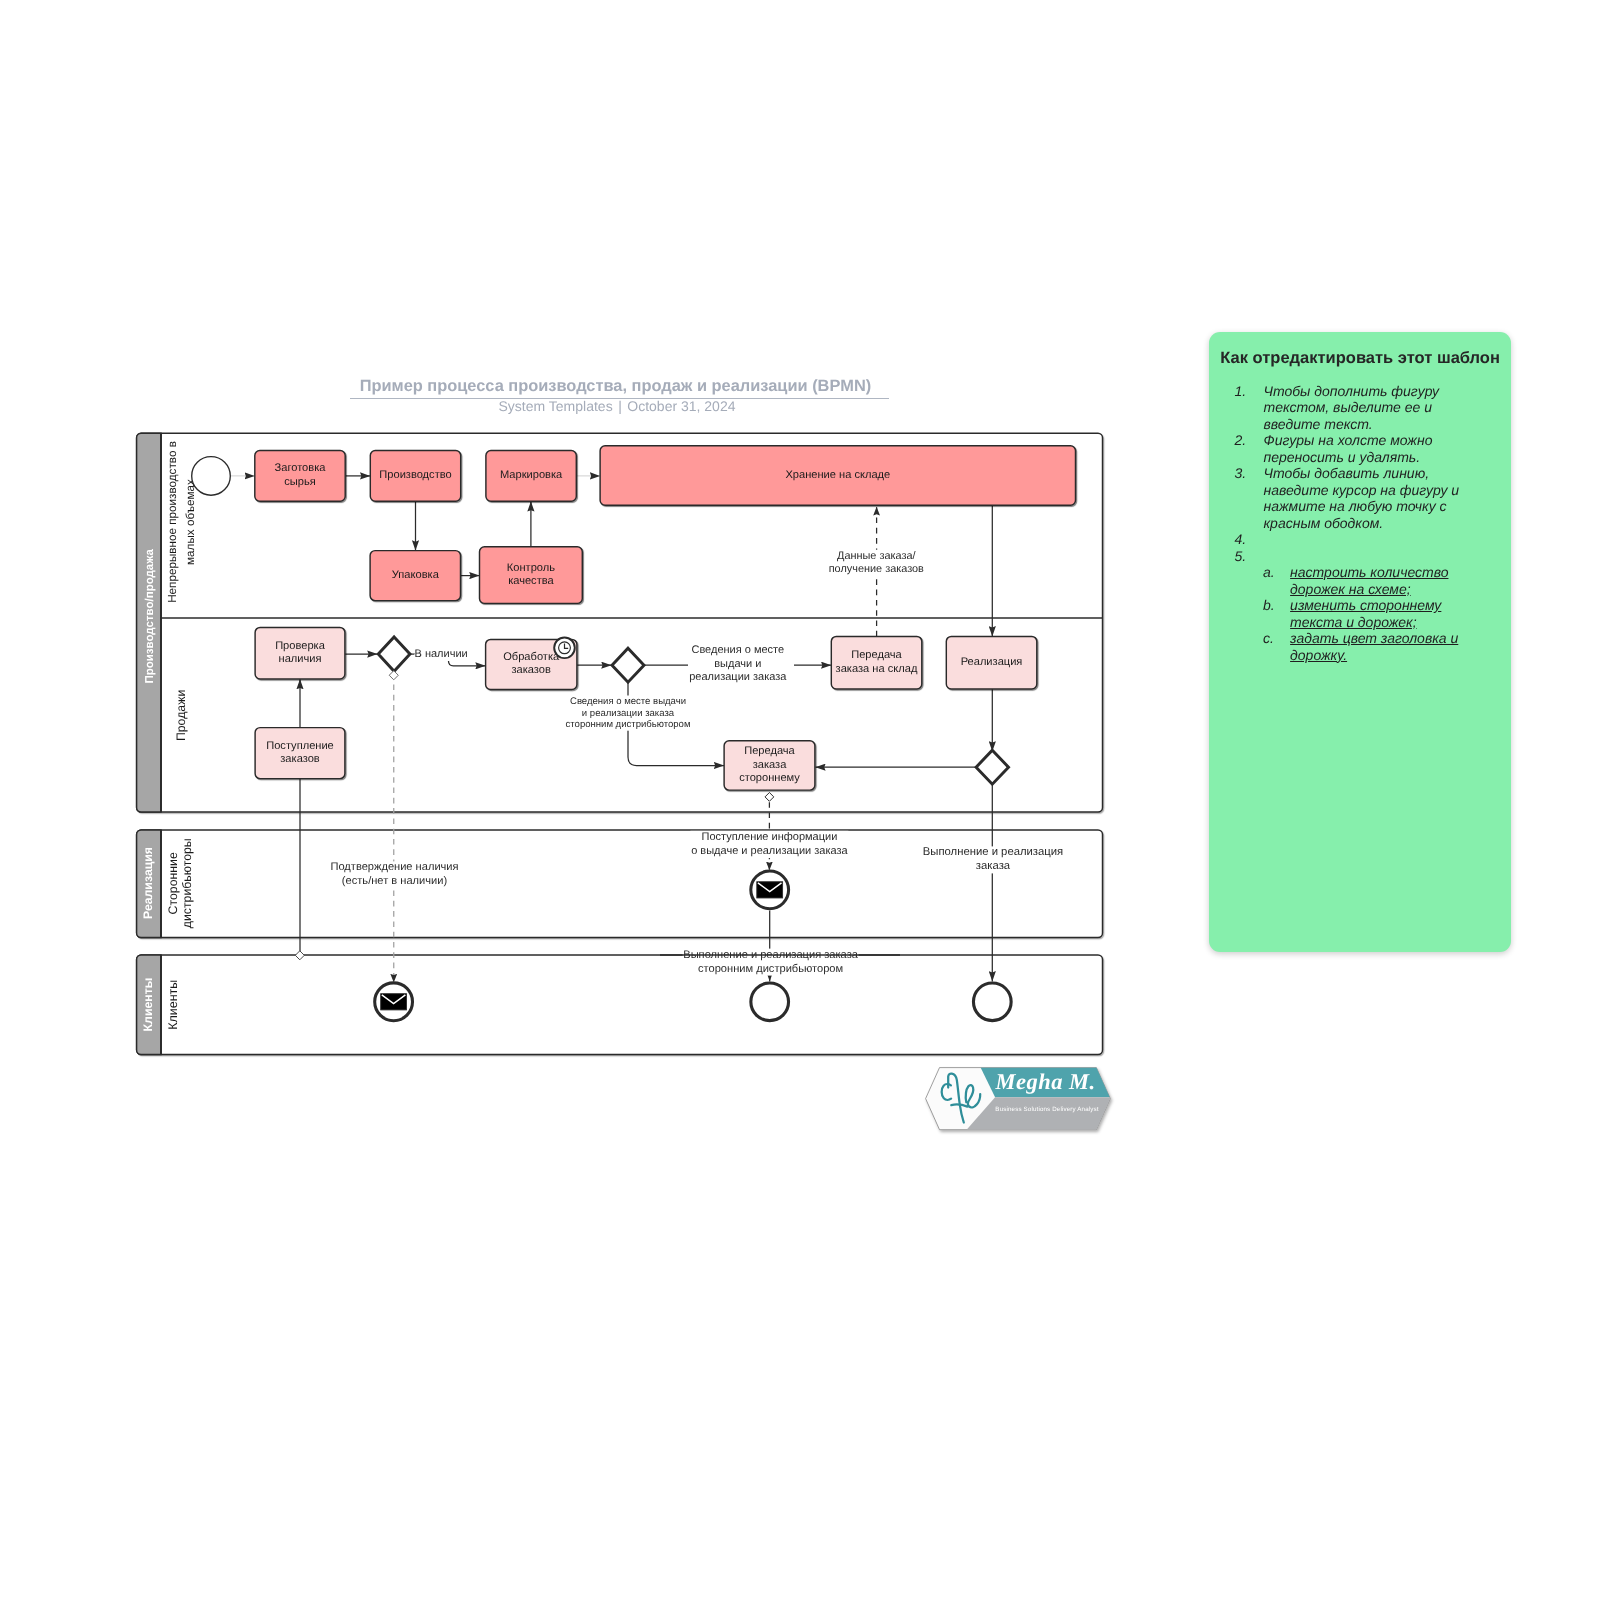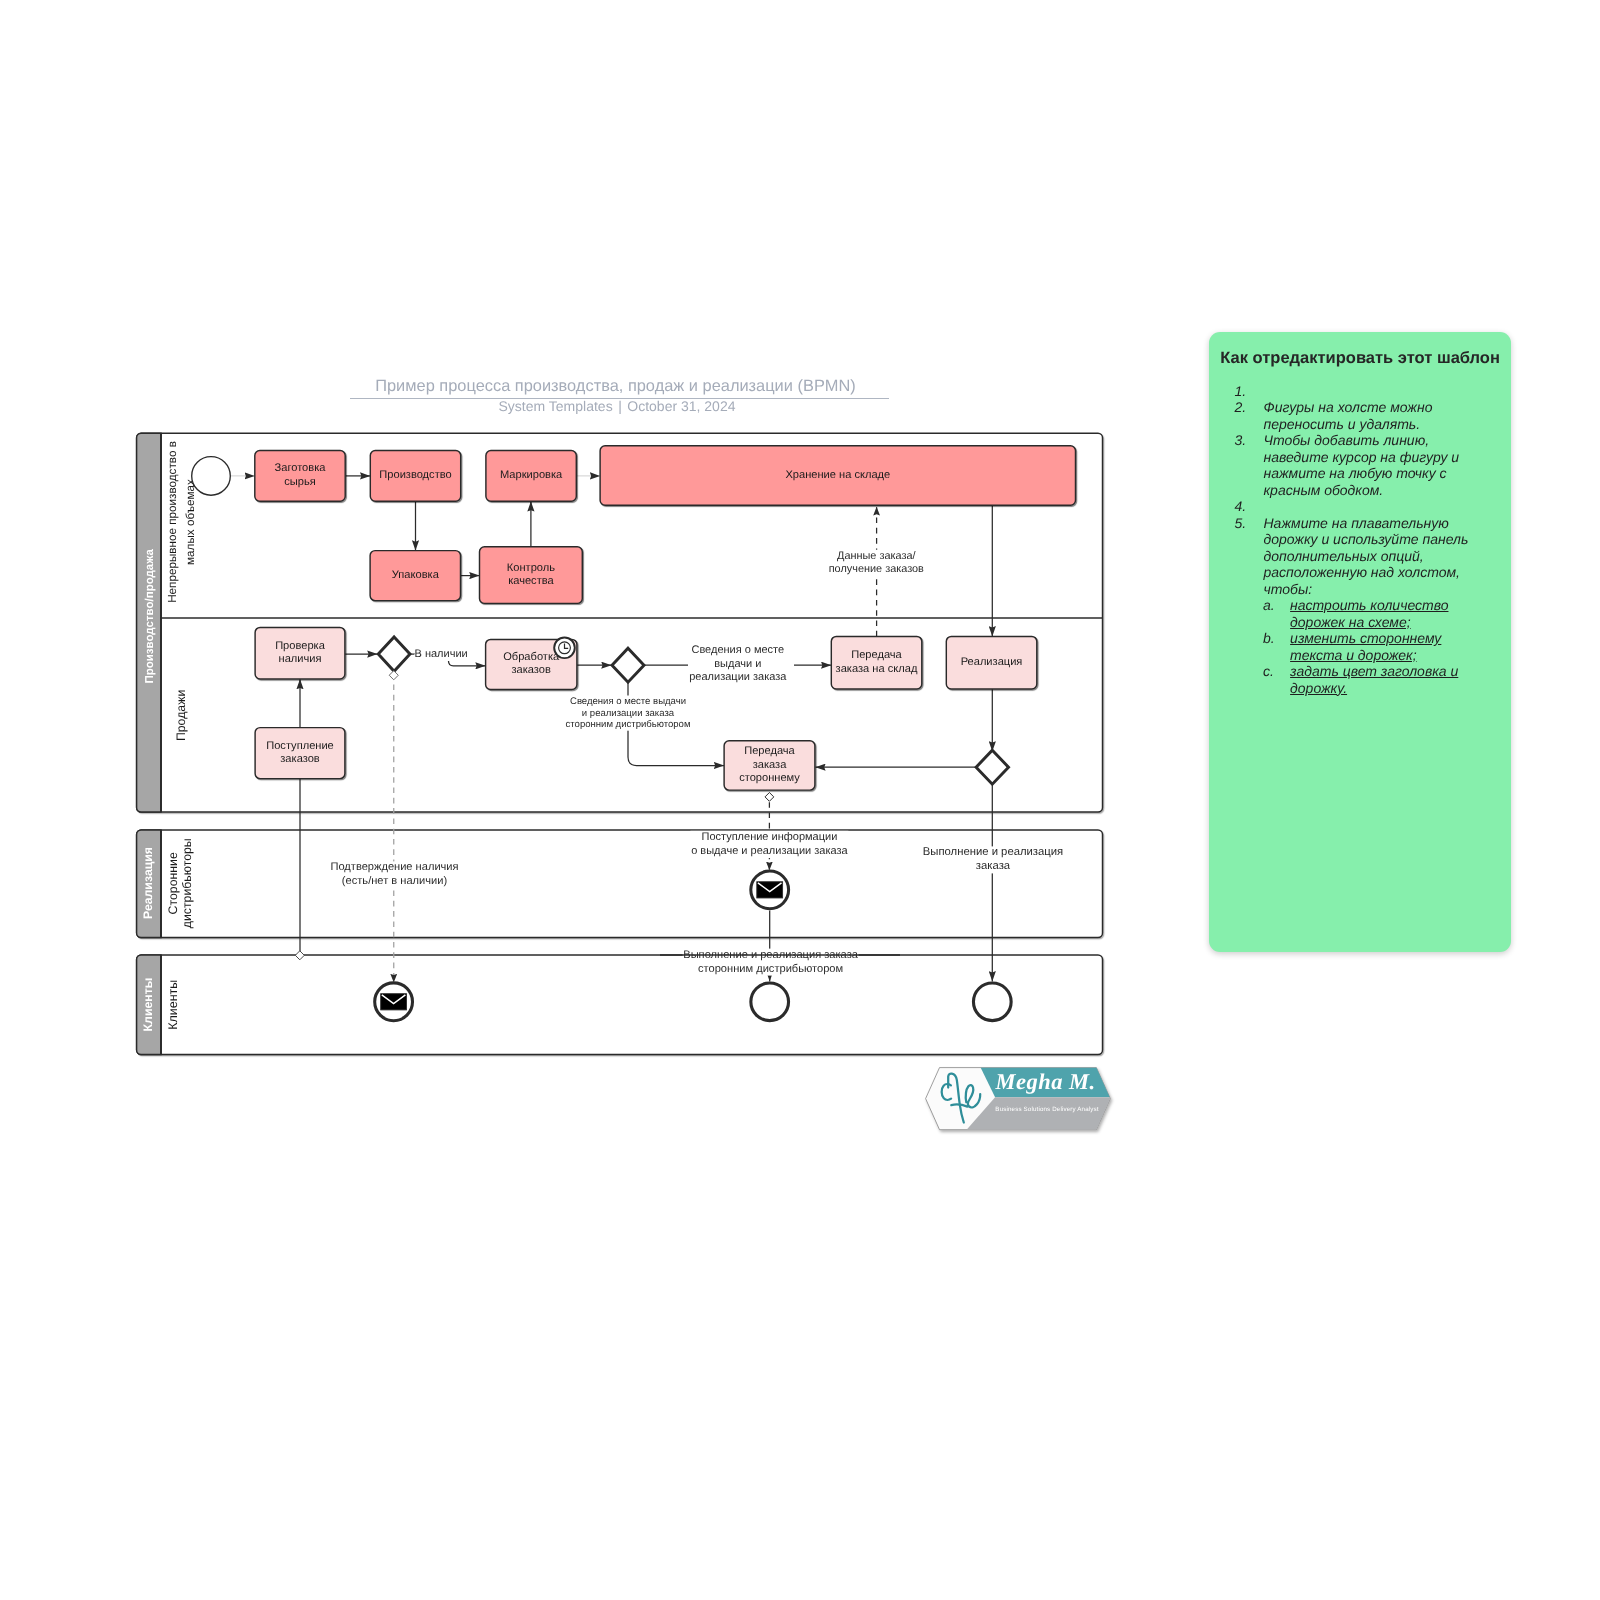--- a/index.html
+++ b/index.html
@@ -3,21 +3,21 @@
 <meta charset="utf-8">
 <title>BPMN</title>
 <style>
   html,body{margin:0;padding:0;}
   *{-webkit-font-smoothing:antialiased;text-rendering:geometricPrecision;}
   body{width:1600px;height:1600px;background:#ffffff;
        font-family:"Liberation Sans",sans-serif;overflow:hidden;}
   #root{position:relative;width:1600px;height:1600px;}
   svg{display:block;position:absolute;left:0;top:0;}
   .doc-title{position:absolute;left:346px;top:377.2px;width:539px;text-align:center;
-      font-size:16.4px;font-weight:normal;color:#A5ACB9;white-space:nowrap;line-height:19px;}
+      font-size:16.4px;font-weight:bold;color:#A5ACB9;white-space:nowrap;line-height:19px;}
   .doc-rule{position:absolute;left:350px;top:397.6px;width:539px;height:1px;background:#AFB6C2;}
   .doc-sub{position:absolute;left:347.5px;top:401.4px;width:539px;text-align:center;
       font-size:14px;color:#A5ACB9;line-height:11px;}
   .doc-sub span.sep{margin:0 5.5px;}
   .help{position:absolute;left:1209px;top:332px;width:302px;height:620px;
       background:#86efac;border-radius:11px;box-shadow:0 2px 6px rgba(0,0,0,0.20);
       box-sizing:border-box;}
   .help h2{position:absolute;left:11.3px;top:17px;margin:0;font-size:16.5px;
       font-weight:bold;color:#262626;white-space:nowrap;}
   .help ol{position:absolute;left:0;top:50.5px;width:302px;margin:0;padding:0;list-style:none;}
@@ -276,35 +276,35 @@
 <text x="1047.0" y="1111.3" font-size="6.2" fill="#ffffff" text-anchor="middle" letter-spacing="0.15">Business Solutions Delivery Analyst</text>
 </svg>
 <div class="doc-title">Пример процесса производства, продаж и реализации (BPMN)</div>
 <div class="doc-rule"></div>
 <div class="doc-sub"><span>System Templates</span><span class="sep">|</span><span>October 31, 2024</span></div>
 <div class="help">
 <h2>Как отредактировать этот шаблон</h2>
 <ol>
 <li>
           <span class="mk">1.</span>
+          <span class="tx"> Чтобы дополнить фигуру текстом, выделите ее и введите текст.</span>
         </li>
 <li>
           <span class="mk">2.</span>
           <span class="tx">Фигуры на холсте можно переносить и удалять.</span>
         </li>
 <li>
           <span class="mk">3.</span>
           <span class="tx">Чтобы добавить линию, наведите курсор на фигуру и нажмите на любую точку с красным ободком.</span>
         </li>
 <li>
           <span class="mk">4.</span>
         </li>
 <li>
           <span class="mk">5.</span>
-          <span class="tx">Нажмите на плавательную дорожку и используйте панель дополнительных опций, расположенную над холстом, чтобы:</span>
         </li>
 <ol class="sub">
 <li>
             <span class="mk">a.</span>
             <span class="tx">настроить количество дорожек на схеме;</span>
           </li>
 <li>
             <span class="mk">b.</span>
             <span class="tx">изменить стороннему текста и дорожек;</span>
           </li>

